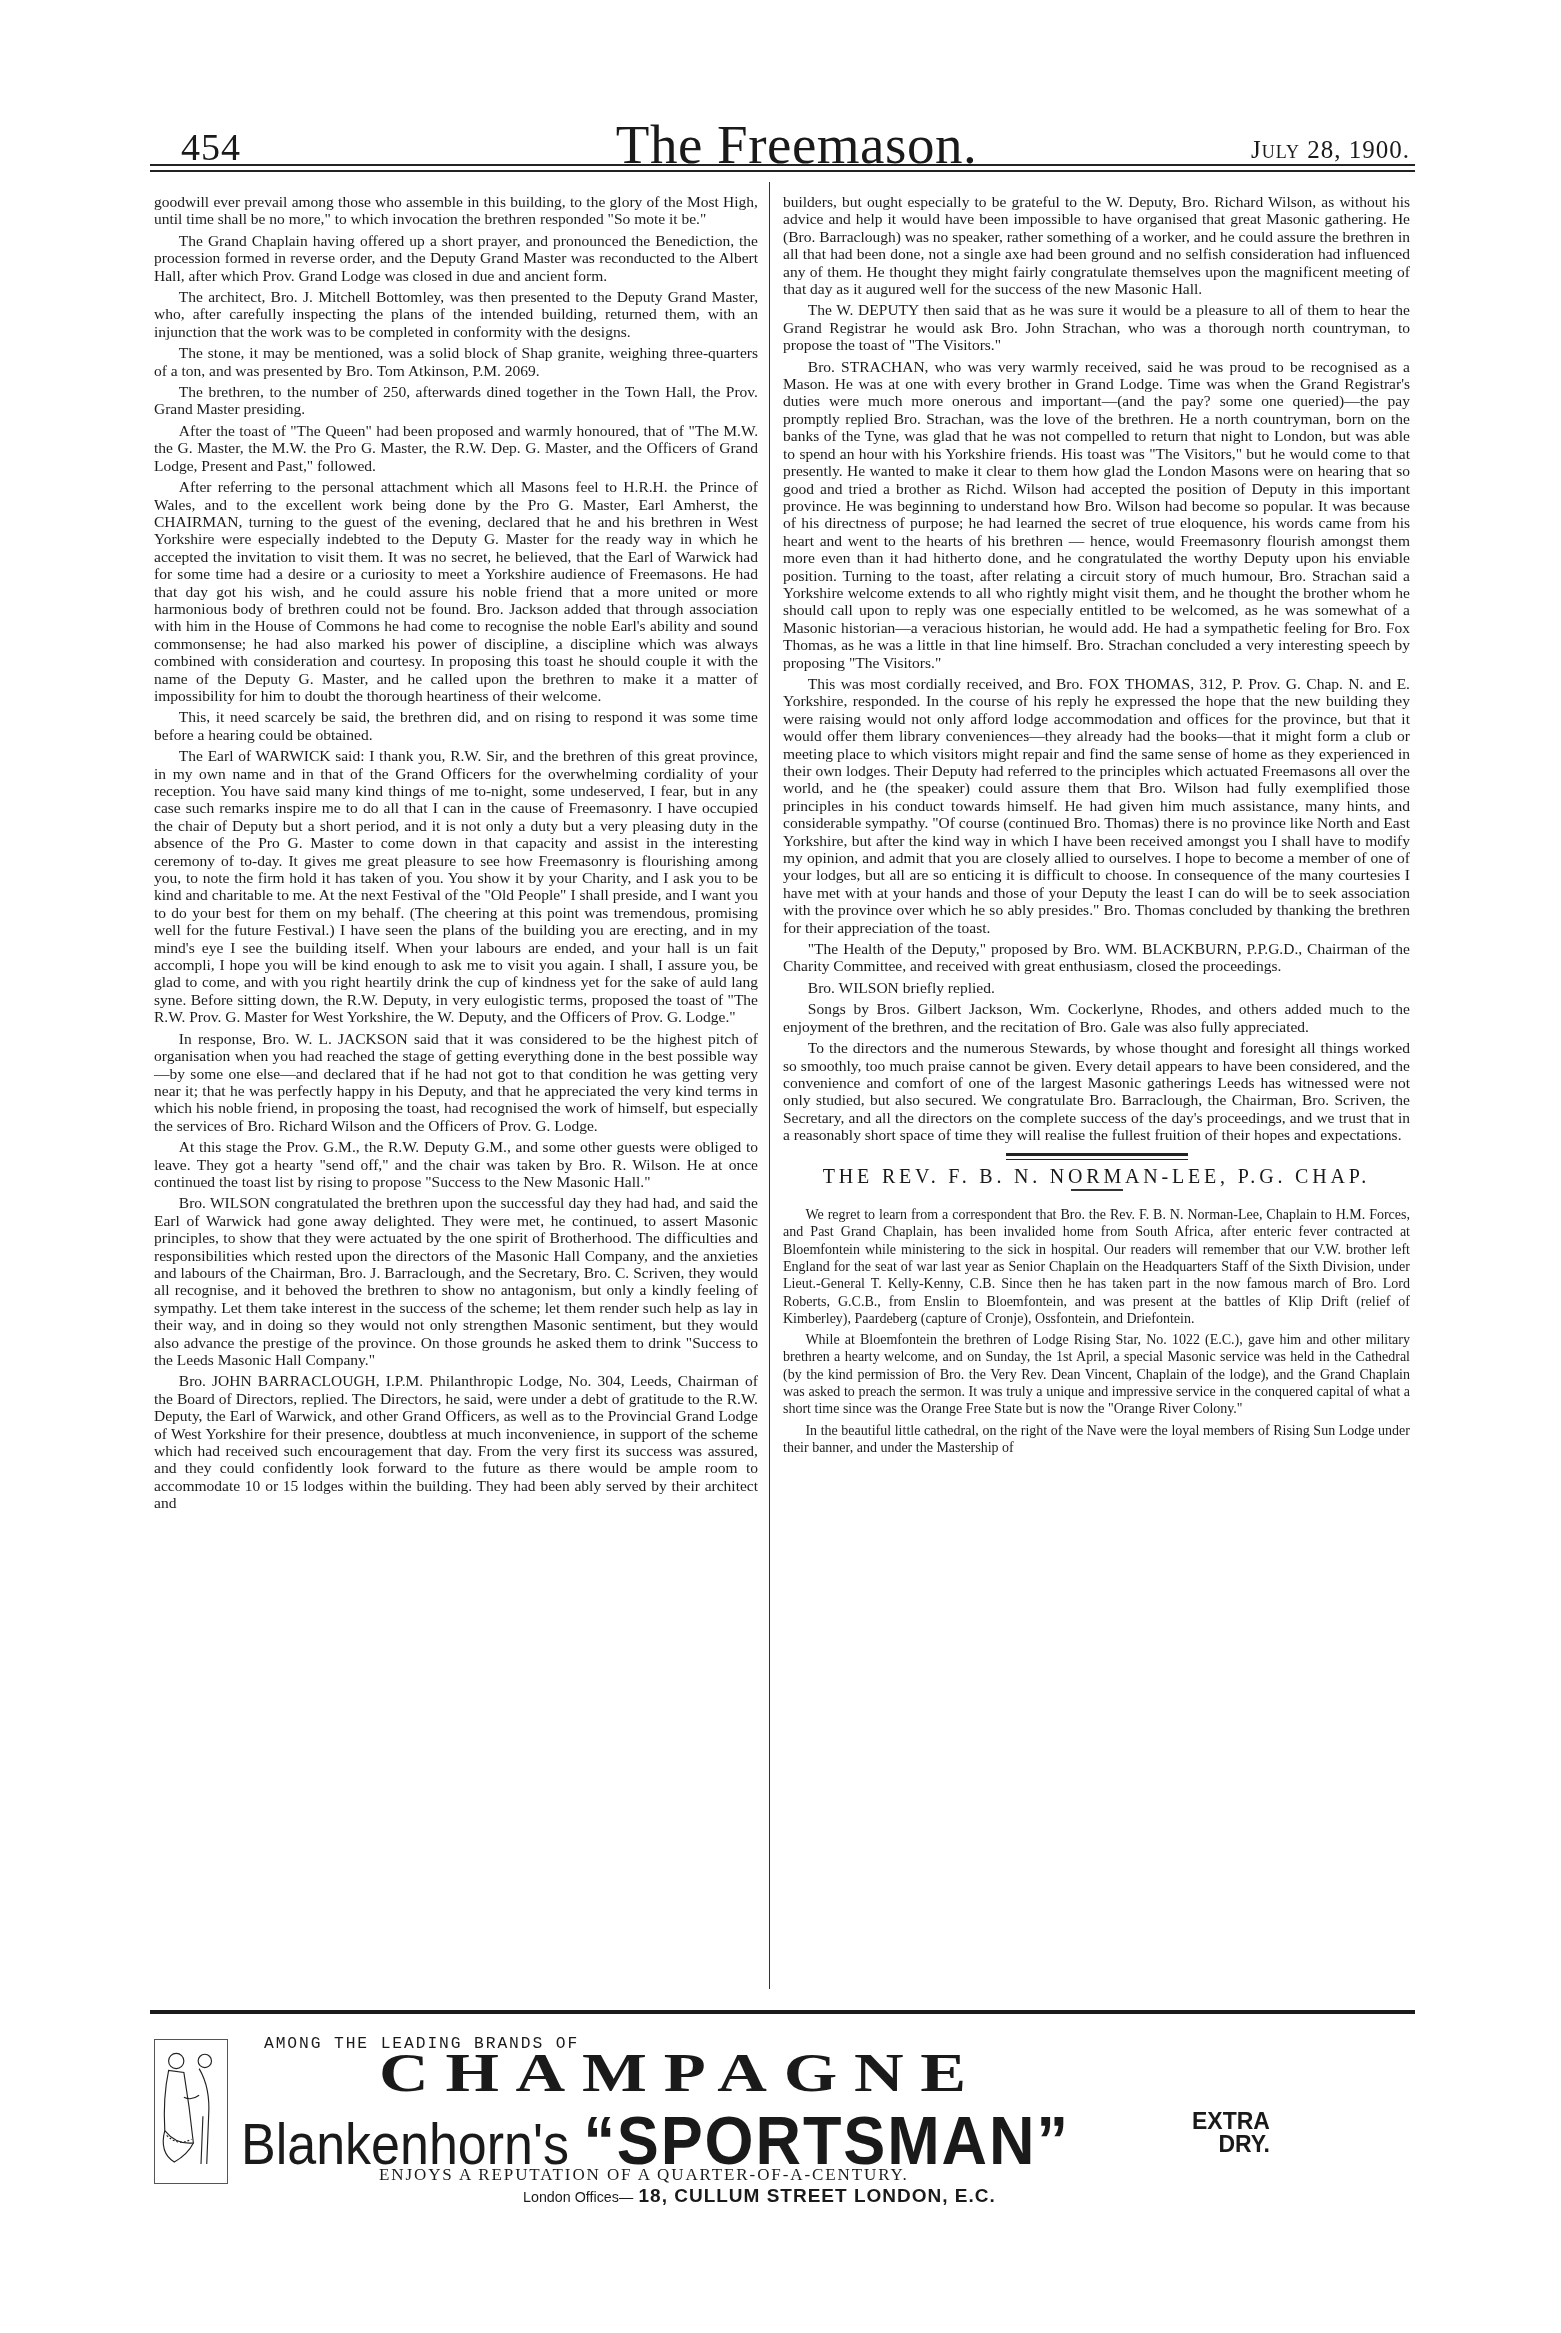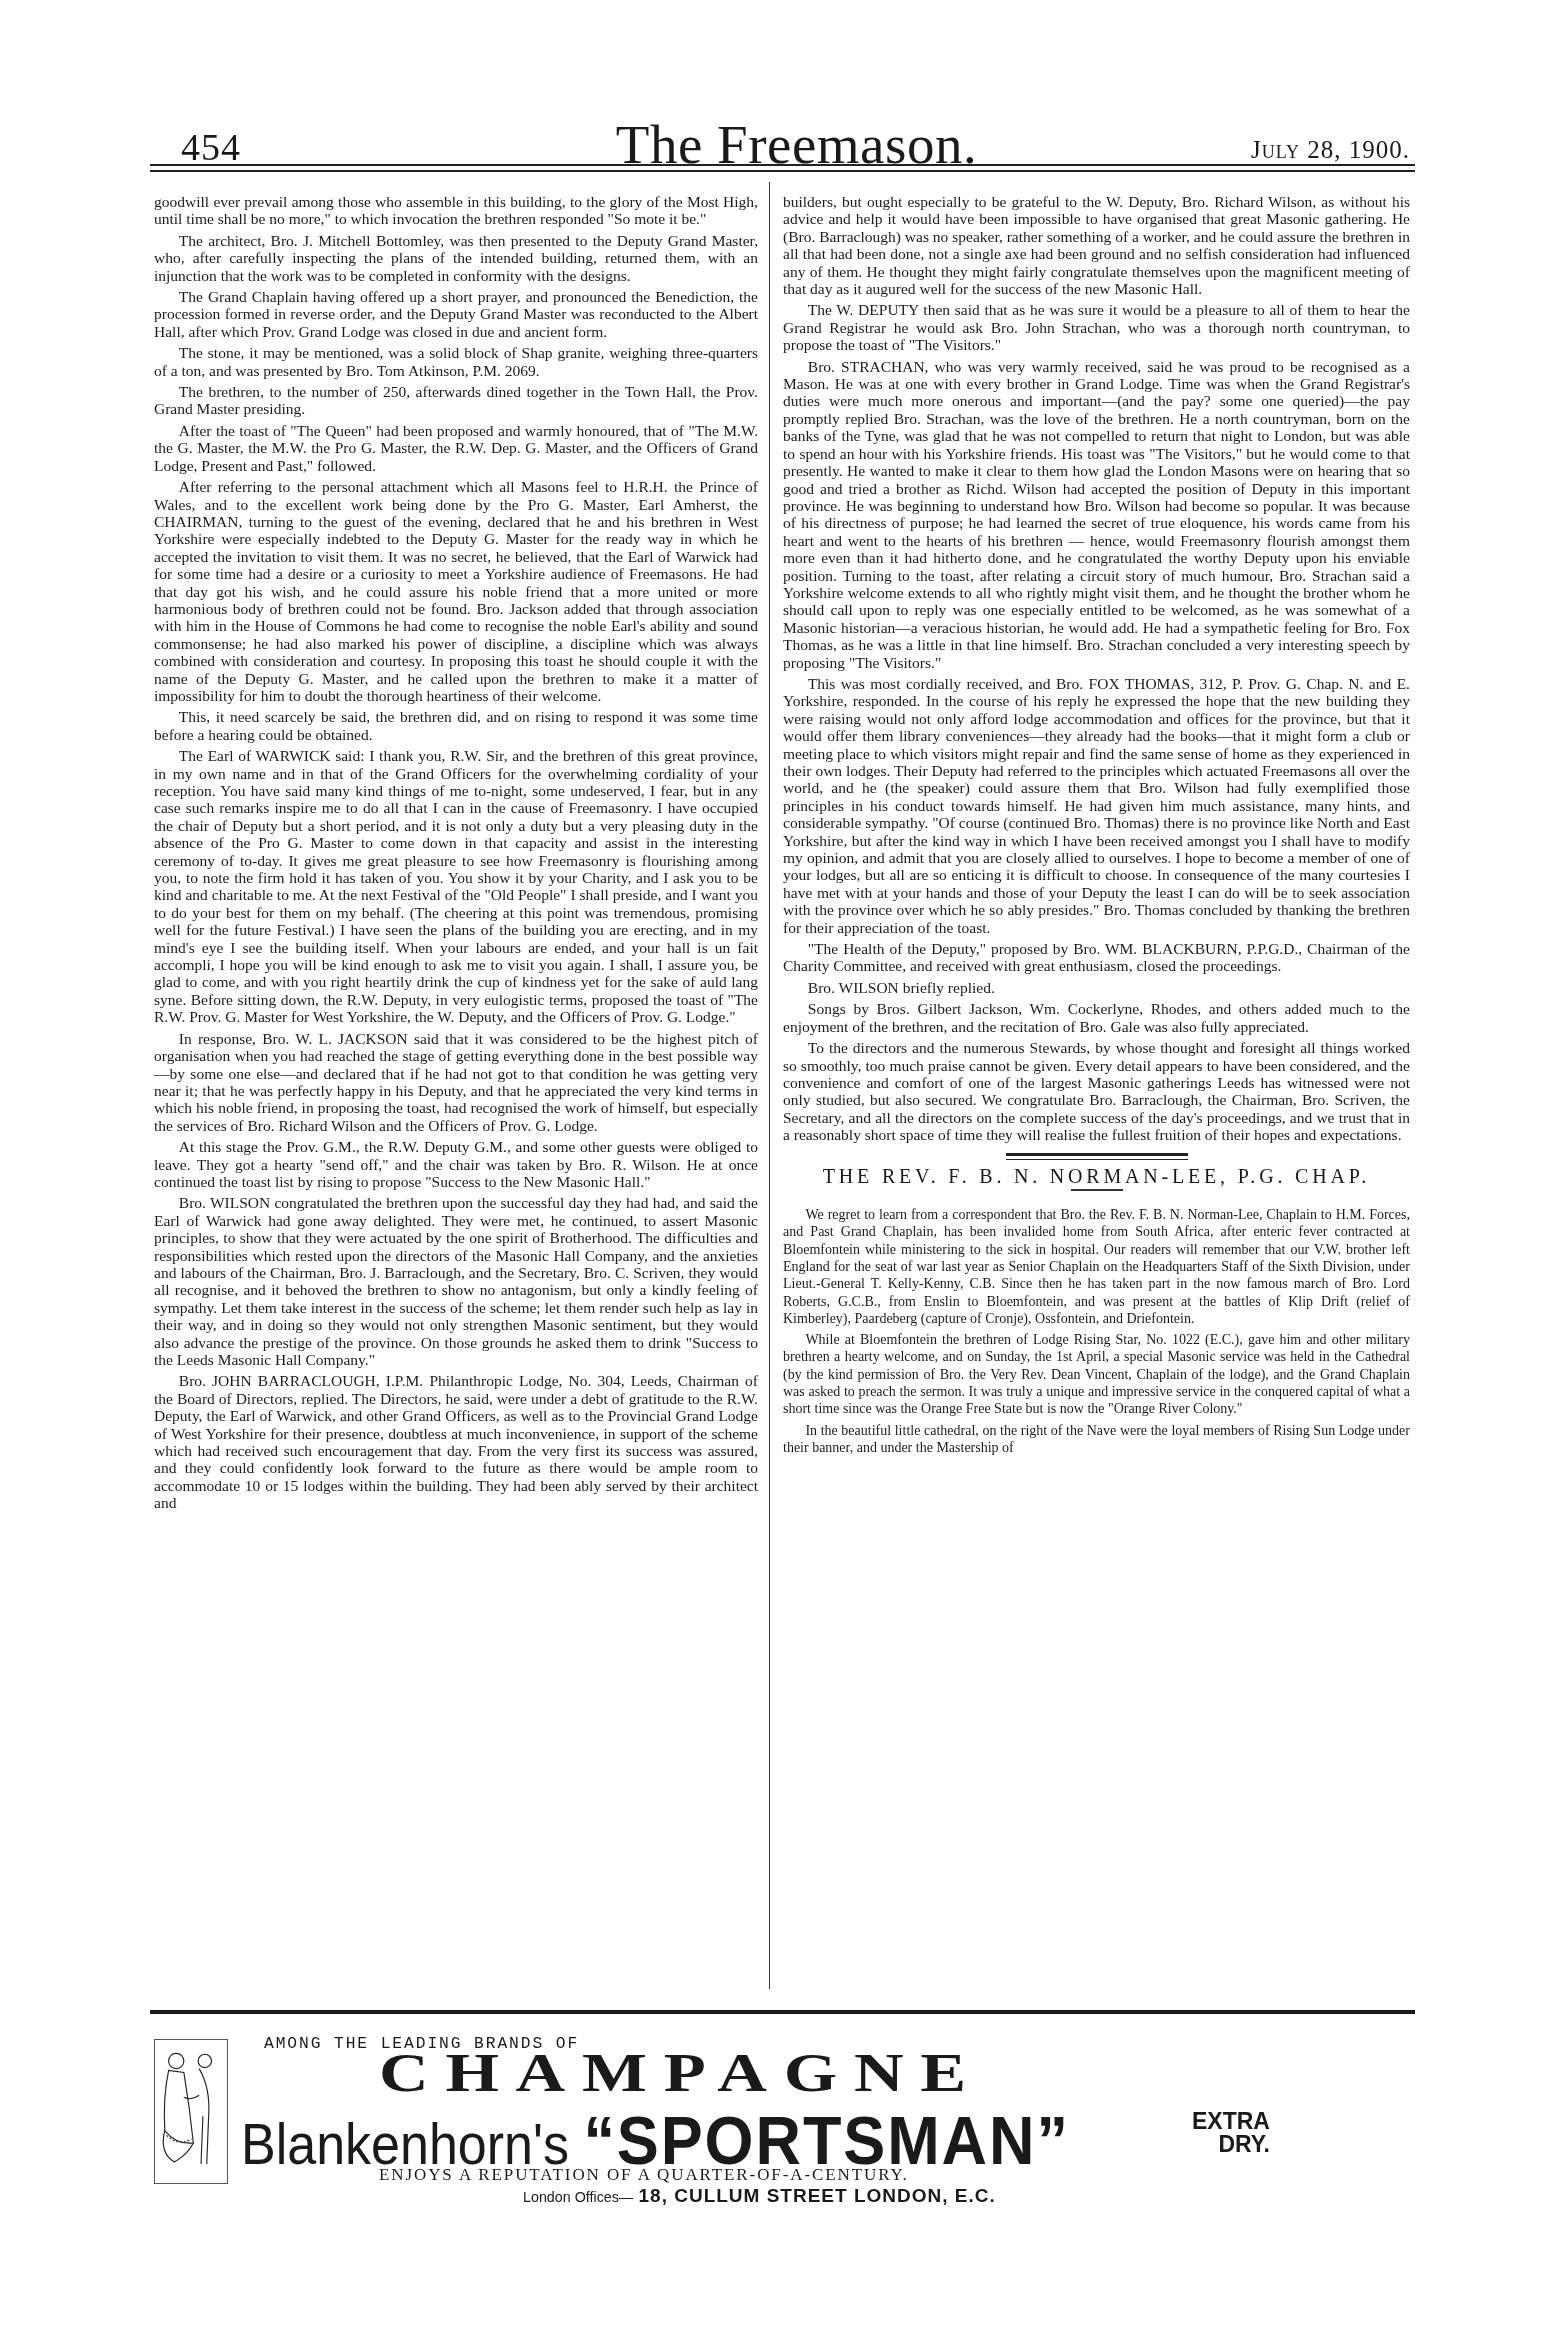--- a/index.html
+++ b/index.html
@@ -45,22 +45,22 @@
   <div class="masthead">
     <div class="pageno">454</div>
     <div class="title">The Freemason.</div>
     <div class="date">July 28, 1900.</div>
   </div>
   <div class="rule-top1"></div>
   <div class="rule-top2"></div>
 
   <div class="col col-left">
     <p class="noindent">goodwill ever prevail among those who assemble in this building, to the glory of the Most High, until time shall be no more," to which invocation the brethren responded "So mote it be."</p>
+    <p>The Grand Chaplain having offered up a short prayer, and pronounced the Benediction, the procession formed in reverse order, and the Deputy Grand Master was reconducted to the Albert Hall, after which Prov. Grand Lodge was closed in due and ancient form.</p>
     <p>The architect, Bro. J. Mitchell Bottomley, was then presented to the Deputy Grand Master, who, after carefully inspecting the plans of the intended building, returned them, with an injunction that the work was to be completed in conformity with the designs.</p>
-    <p>The Grand Chaplain having offered up a short prayer, and pronounced the Benediction, the procession formed in reverse order, and the Deputy Grand Master was reconducted to the Albert Hall, after which Prov. Grand Lodge was closed in due and ancient form.</p>
     <p>The stone, it may be mentioned, was a solid block of Shap granite, weighing three-quarters of a ton, and was presented by Bro. Tom Atkinson, P.M. 2069.</p>
     <p>The brethren, to the number of 250, afterwards dined together in the Town Hall, the Prov. Grand Master presiding.</p>
     <p>After the toast of "The Queen" had been proposed and warmly honoured, that of "The M.W. the G. Master, the M.W. the Pro G. Master, the R.W. Dep. G. Master, and the Officers of Grand Lodge, Present and Past," followed.</p>
     <p>After referring to the personal attachment which all Masons feel to H.R.H. the Prince of Wales, and to the excellent work being done by the Pro G. Master, Earl Amherst, the CHAIRMAN, turning to the guest of the evening, declared that he and his brethren in West Yorkshire were especially indebted to the Deputy G. Master for the ready way in which he accepted the invitation to visit them. It was no secret, he believed, that the Earl of Warwick had for some time had a desire or a curiosity to meet a Yorkshire audience of Freemasons. He had that day got his wish, and he could assure his noble friend that a more united or more harmonious body of brethren could not be found. Bro. Jackson added that through association with him in the House of Commons he had come to recognise the noble Earl's ability and sound commonsense; he had also marked his power of discipline, a discipline which was always combined with consideration and courtesy. In proposing this toast he should couple it with the name of the Deputy G. Master, and he called upon the brethren to make it a matter of impossibility for him to doubt the thorough heartiness of their welcome.</p>
     <p>This, it need scarcely be said, the brethren did, and on rising to respond it was some time before a hearing could be obtained.</p>
     <p>The Earl of WARWICK said: I thank you, R.W. Sir, and the brethren of this great province, in my own name and in that of the Grand Officers for the overwhelming cordiality of your reception. You have said many kind things of me to-night, some undeserved, I fear, but in any case such remarks inspire me to do all that I can in the cause of Freemasonry. I have occupied the chair of Deputy but a short period, and it is not only a duty but a very pleasing duty in the absence of the Pro G. Master to come down in that capacity and assist in the interesting ceremony of to-day. It gives me great pleasure to see how Freemasonry is flourishing among you, to note the firm hold it has taken of you. You show it by your Charity, and I ask you to be kind and charitable to me. At the next Festival of the "Old People" I shall preside, and I want you to do your best for them on my behalf. (The cheering at this point was tremendous, promising well for the future Festival.) I have seen the plans of the building you are erecting, and in my mind's eye I see the building itself. When your labours are ended, and your hall is un fait accompli, I hope you will be kind enough to ask me to visit you again. I shall, I assure you, be glad to come, and with you right heartily drink the cup of kindness yet for the sake of auld lang syne. Before sitting down, the R.W. Deputy, in very eulogistic terms, proposed the toast of "The R.W. Prov. G. Master for West Yorkshire, the W. Deputy, and the Officers of Prov. G. Lodge."</p>
     <p>In response, Bro. W. L. JACKSON said that it was considered to be the highest pitch of organisation when you had reached the stage of getting everything done in the best possible way—by some one else—and declared that if he had not got to that condition he was getting very near it; that he was perfectly happy in his Deputy, and that he appreciated the very kind terms in which his noble friend, in proposing the toast, had recognised the work of himself, but especially the services of Bro. Richard Wilson and the Officers of Prov. G. Lodge.</p>
     <p>At this stage the Prov. G.M., the R.W. Deputy G.M., and some other guests were obliged to leave. They got a hearty "send off," and the chair was taken by Bro. R. Wilson. He at once continued the toast list by rising to propose "Success to the New Masonic Hall."</p>
     <p>Bro. WILSON congratulated the brethren upon the successful day they had had, and said the Earl of Warwick had gone away delighted. They were met, he continued, to assert Masonic principles, to show that they were actuated by the one spirit of Brotherhood. The difficulties and responsibilities which rested upon the directors of the Masonic Hall Company, and the anxieties and labours of the Chairman, Bro. J. Barraclough, and the Secretary, Bro. C. Scriven, they would all recognise, and it behoved the brethren to show no antagonism, but only a kindly feeling of sympathy. Let them take interest in the success of the scheme; let them render such help as lay in their way, and in doing so they would not only strengthen Masonic sentiment, but they would also advance the prestige of the province. On those grounds he asked them to drink "Success to the Leeds Masonic Hall Company."</p>
     <p>Bro. JOHN BARRACLOUGH, I.P.M. Philanthropic Lodge, No. 304, Leeds, Chairman of the Board of Directors, replied. The Directors, he said, were under a debt of gratitude to the R.W. Deputy, the Earl of Warwick, and other Grand Officers, as well as to the Provincial Grand Lodge of West Yorkshire for their presence, doubtless at much inconvenience, in support of the scheme which had received such encouragement that day. From the very first its success was assured, and they could confidently look forward to the future as there would be ample room to accommodate 10 or 15 lodges within the building. They had been ably served by their architect and</p>

